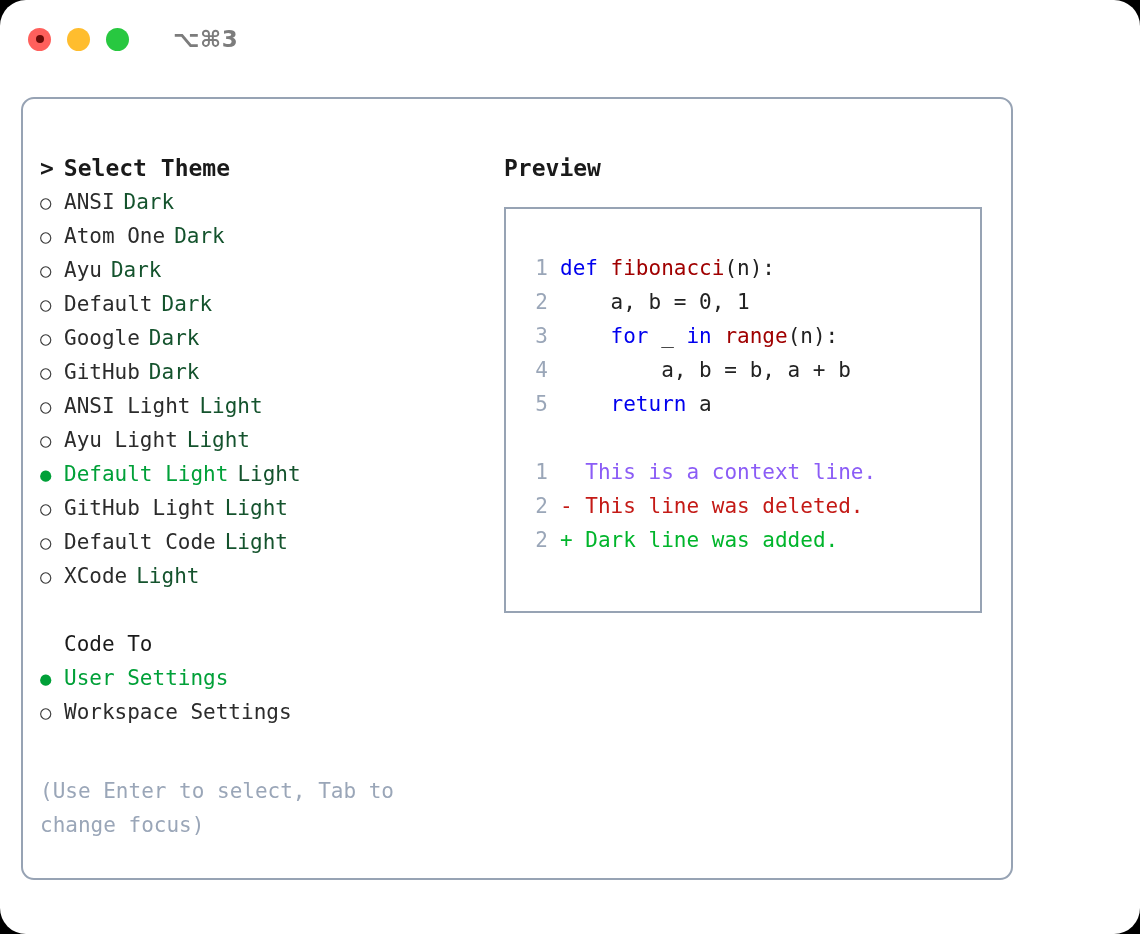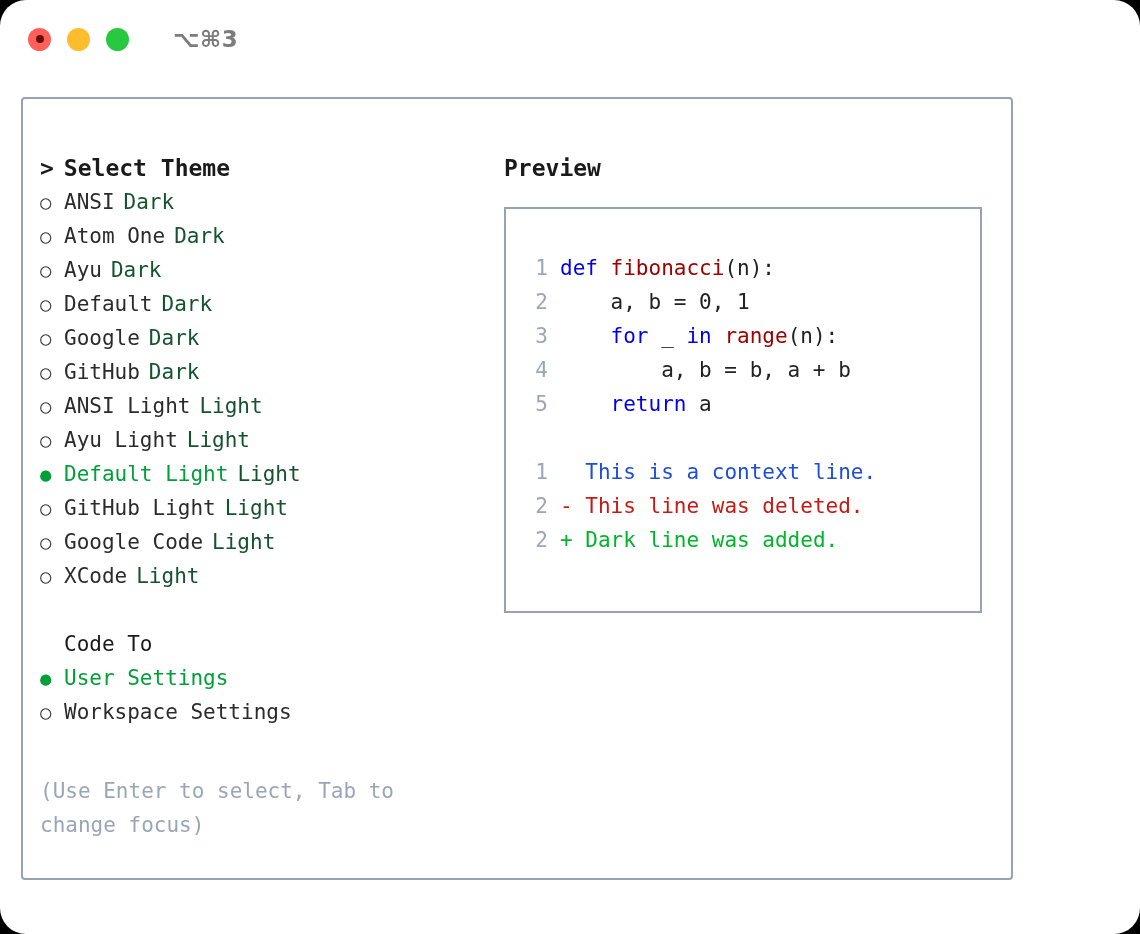--- a/index.html
+++ b/index.html
@@ -67,21 +67,21 @@
   }
 
   
   .panel {
     position: absolute;
     left: 21px;
     top: 97px;
     width: 992px;
     height: 783px;
     border: 2px solid #97a3b4;
-    border-radius: 4px;
+    border-radius: 13px;
     box-sizing: border-box;
   }
 
   .panel-inner {
     position: absolute;
     left: 0; top: 0; right: 0; bottom: 0;
     display: flex;
   }
 
   
@@ -183,21 +183,21 @@
     color: #9aa6b8;
     margin-right: 12px;
   }
   .code-text { color: #222222; }
   .kw  { color: #0000ee; }
   .fn  { color: #a00000; }
   .plain { color: #222222; }
 
   .diff-gap { height: 34px; }
   .diff-line { display: flex; align-items: baseline; height: 34px; line-height: 34px; font-size: 21px; white-space: pre; }
-  .diff-ctx { color: #1d4ed8; }
+  .diff-ctx { color: #8b5cf6; }
   .diff-del { color: #c41a16; }
   .diff-add { color: #00b52b; }
 </style>
 </head>
 <body>
 
 <div class="window">
 
   <div class="titlebar">
     <div class="traffic">
@@ -221,21 +221,21 @@
             <div class="opt-row"><span class="bullet">○</span><span class="opt-label">ANSI</span><span class="opt-tag">Dark</span></div>
             <div class="opt-row"><span class="bullet">○</span><span class="opt-label">Atom One</span><span class="opt-tag">Dark</span></div>
             <div class="opt-row"><span class="bullet">○</span><span class="opt-label">Ayu</span><span class="opt-tag">Dark</span></div>
             <div class="opt-row"><span class="bullet">○</span><span class="opt-label">Default</span><span class="opt-tag">Dark</span></div>
             <div class="opt-row"><span class="bullet">○</span><span class="opt-label">Google</span><span class="opt-tag">Dark</span></div>
             <div class="opt-row"><span class="bullet">○</span><span class="opt-label">GitHub</span><span class="opt-tag">Dark</span></div>
             <div class="opt-row"><span class="bullet">○</span><span class="opt-label">ANSI Light</span><span class="opt-tag">Light</span></div>
             <div class="opt-row"><span class="bullet">○</span><span class="opt-label">Ayu Light</span><span class="opt-tag">Light</span></div>
             <div class="opt-row selected"><span class="bullet filled">●</span><span class="opt-label">Default Light</span><span class="opt-tag">Light</span></div>
             <div class="opt-row"><span class="bullet">○</span><span class="opt-label">GitHub Light</span><span class="opt-tag">Light</span></div>
-            <div class="opt-row"><span class="bullet">○</span><span class="opt-label">Google Code</span><span class="opt-tag">Light</span></div>
+            <div class="opt-row"><span class="bullet">○</span><span class="opt-label">Default Code</span><span class="opt-tag">Light</span></div>
             <div class="opt-row"><span class="bullet">○</span><span class="opt-label">XCode</span><span class="opt-tag">Light</span></div>
           </div>
 
         <div class="spacer-block"></div>
 
         <div class="subheading">Code To</div>
 
         <div id="apply-list">
             <div class="opt-row selected"><span class="bullet filled">●</span><span class="opt-label">User Settings</span></div>
             <div class="opt-row"><span class="bullet">○</span><span class="opt-label">Workspace Settings</span></div>

